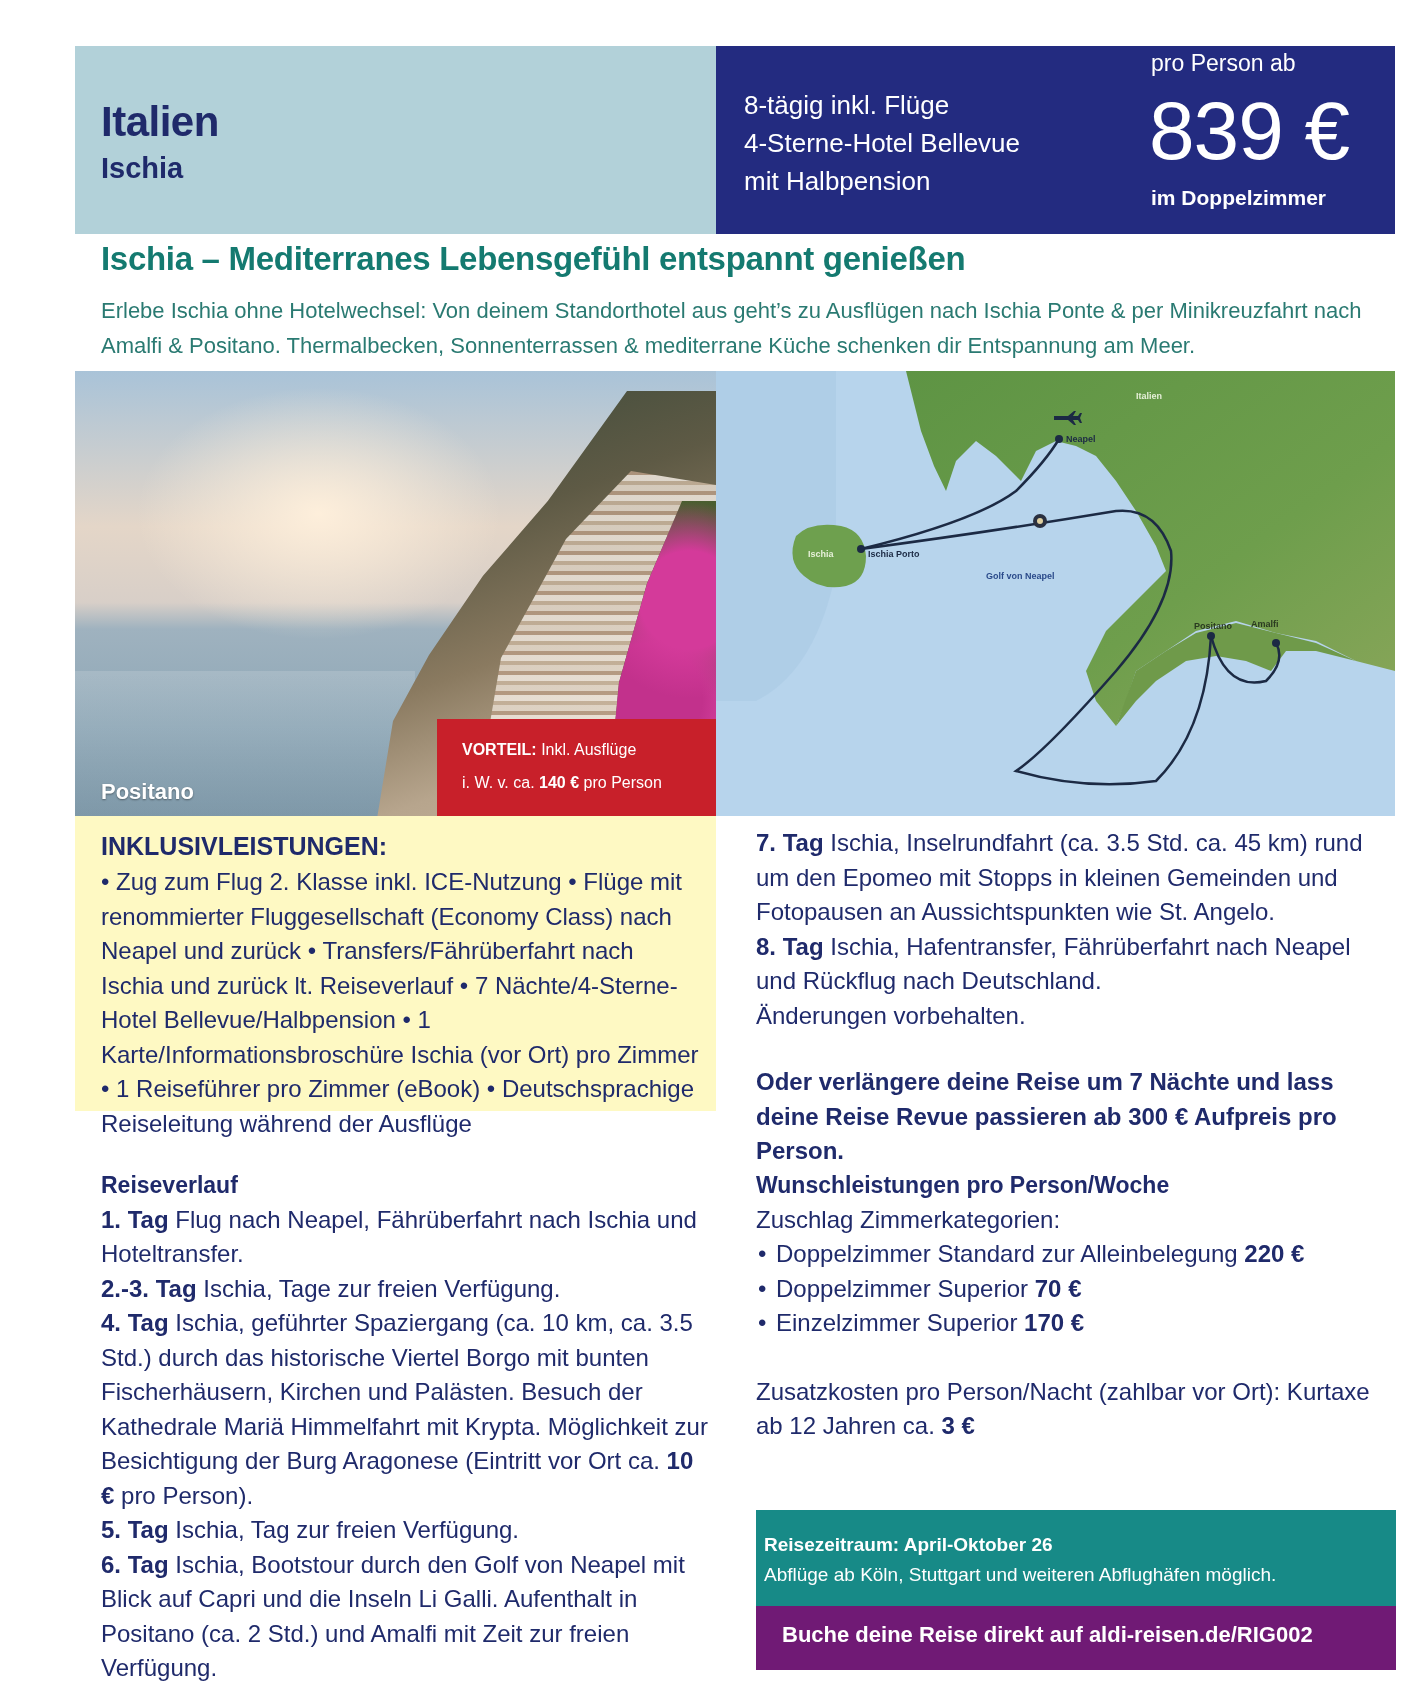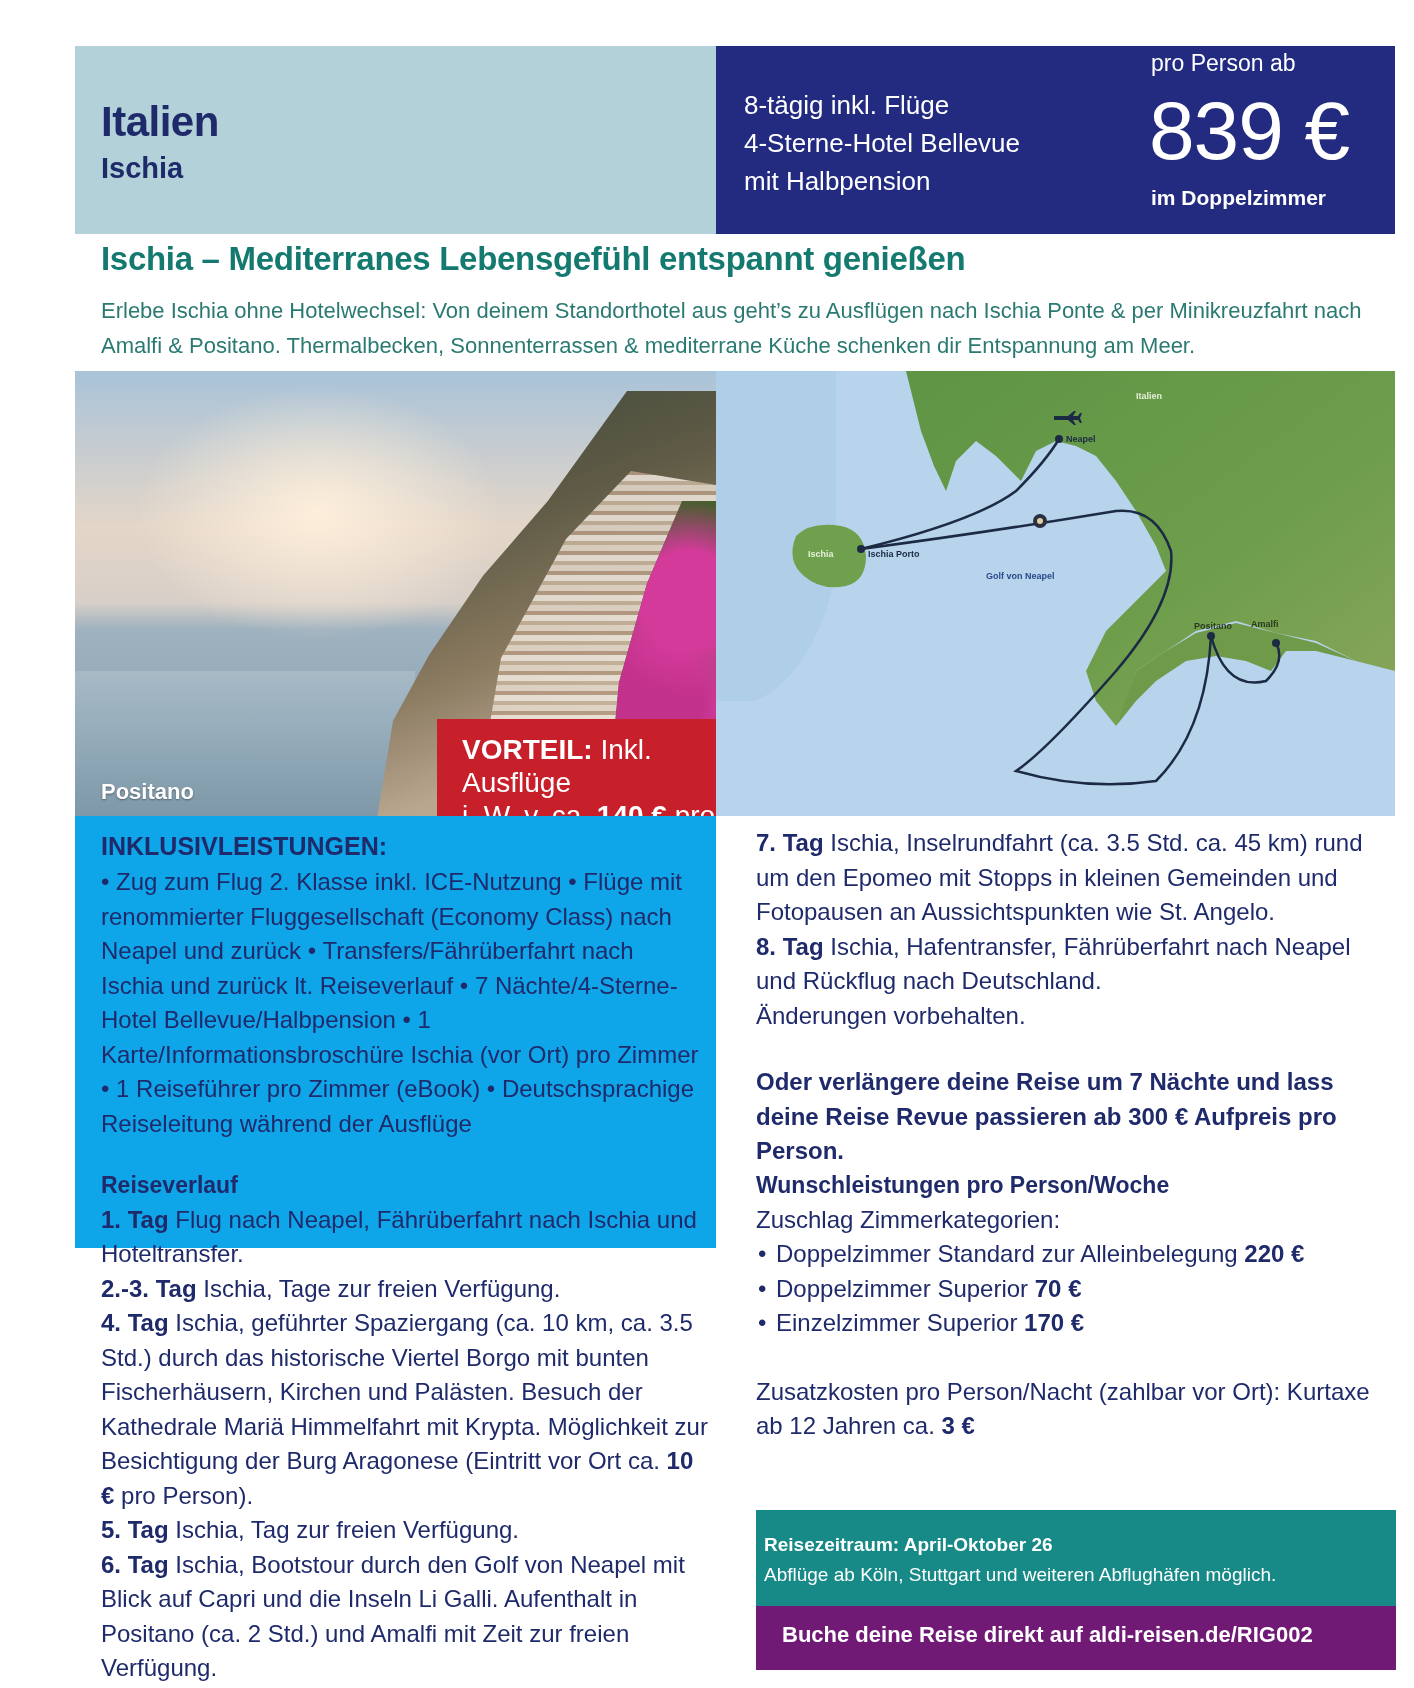--- a/index.html
+++ b/index.html
@@ -37,30 +37,30 @@
     clip-path: polygon(60% 0, 100% 5%, 100% 100%, 0 100%, 10% 55%, 35% 20%); opacity: 0.85; }
   .photo .flowers { position: absolute; left: 530px; top: 130px; width: 140px; height: 330px;
     background: radial-gradient(circle at 60% 30%, #d43a9a 0 20%, transparent 40%),
                 radial-gradient(circle at 30% 60%, #c2318c 0 25%, transparent 45%),
                 radial-gradient(circle at 70% 80%, #e04aa8 0 25%, transparent 45%),
                 linear-gradient(#4a5e30, #3a4a26);
     clip-path: polygon(55% 0, 100% 0, 100% 100%, 0 100%, 10% 55%, 30% 25%); }
   .photo .sea-glow { position: absolute; left: 0; top: 300px; width: 340px; height: 160px;
     background: linear-gradient(180deg, rgba(255,255,255,0.15), rgba(120,150,170,0.3)); }
   .photo-caption { position: absolute; left: 26px; top: 408px; font-size: 22px; font-weight: bold; color: #fff; text-shadow: 0 1px 2px rgba(0,0,0,0.4); }
-  .vorteil { position: absolute; left: 362px; top: 348px; width: 279px; height: 97px; background: #c8202a; color: #fff; padding: 14px 0 0 25px; font-size: 28px; line-height: 33px; }
+  .vorteil { position: absolute; left: 362px; top: 348px; width: 279px; height: 97px; background: #c8202a; color: #fff; padding: 14px 0 0 25px; font-size: 16px; line-height: 33px; }
   .vorteil b { font-weight: bold; }
 
   
   .map { position: absolute; left: 716px; top: 371px; width: 679px; height: 445px; overflow: hidden; background: #b7d4ec; }
   .map svg { position: absolute; left: 0; top: 0; }
   .map-label { position: absolute; font-size: 9px; font-weight: bold; white-space: nowrap; }
 
   
-  .inkl { position: absolute; left: 75px; top: 816px; width: 641px; height: 432px; background: #0ea5e9; padding: 16px 0 0 26px; }
+  .inkl { position: absolute; left: 75px; top: 816px; width: 641px; height: 295px; background: #fef9c3; padding: 16px 0 0 26px; }
   .inkl-title { font-size: 25px; font-weight: bold; color: #1f2a6b; margin-bottom: 4px; }
   .inkl-text { font-size: 24px; line-height: 34.5px; color: #1f2a6b; width: 600px; }
 
   
   .itin { position: absolute; left: 101px; top: 1168px; width: 610px; font-size: 24px; line-height: 34.5px; color: #1f2a6b; }
   .itin-title { font-size: 23px; font-weight: bold; }
   .itin-day b { font-weight: bold; }
   .itin-col2 { position: absolute; left: 756px; top: 826px; width: 640px; font-size: 24px; line-height: 34.5px; color: #1f2a6b; }
 
   .extend { position: absolute; left: 756px; top: 1065px; width: 640px; font-size: 24px; line-height: 34.5px; font-weight: bold; color: #1f2a6b; }

